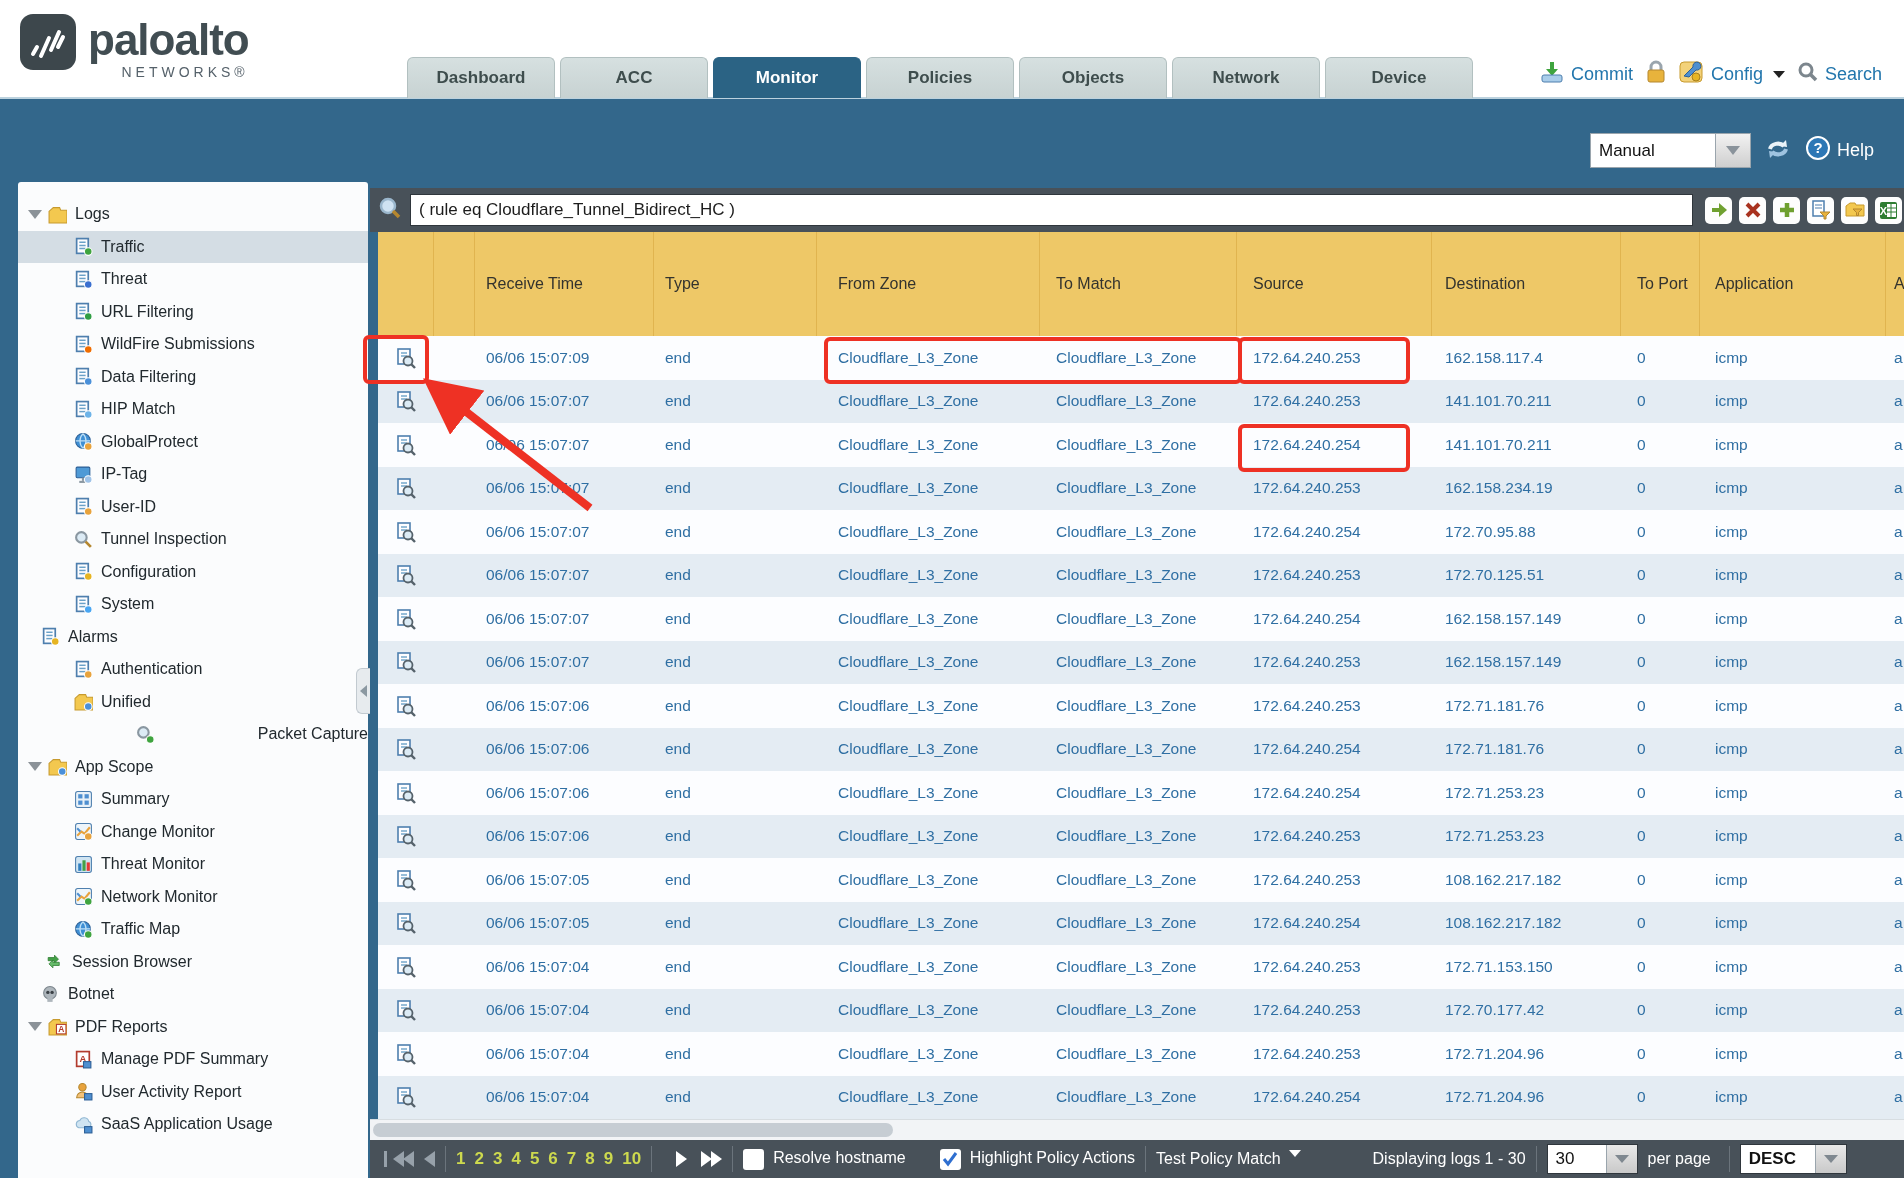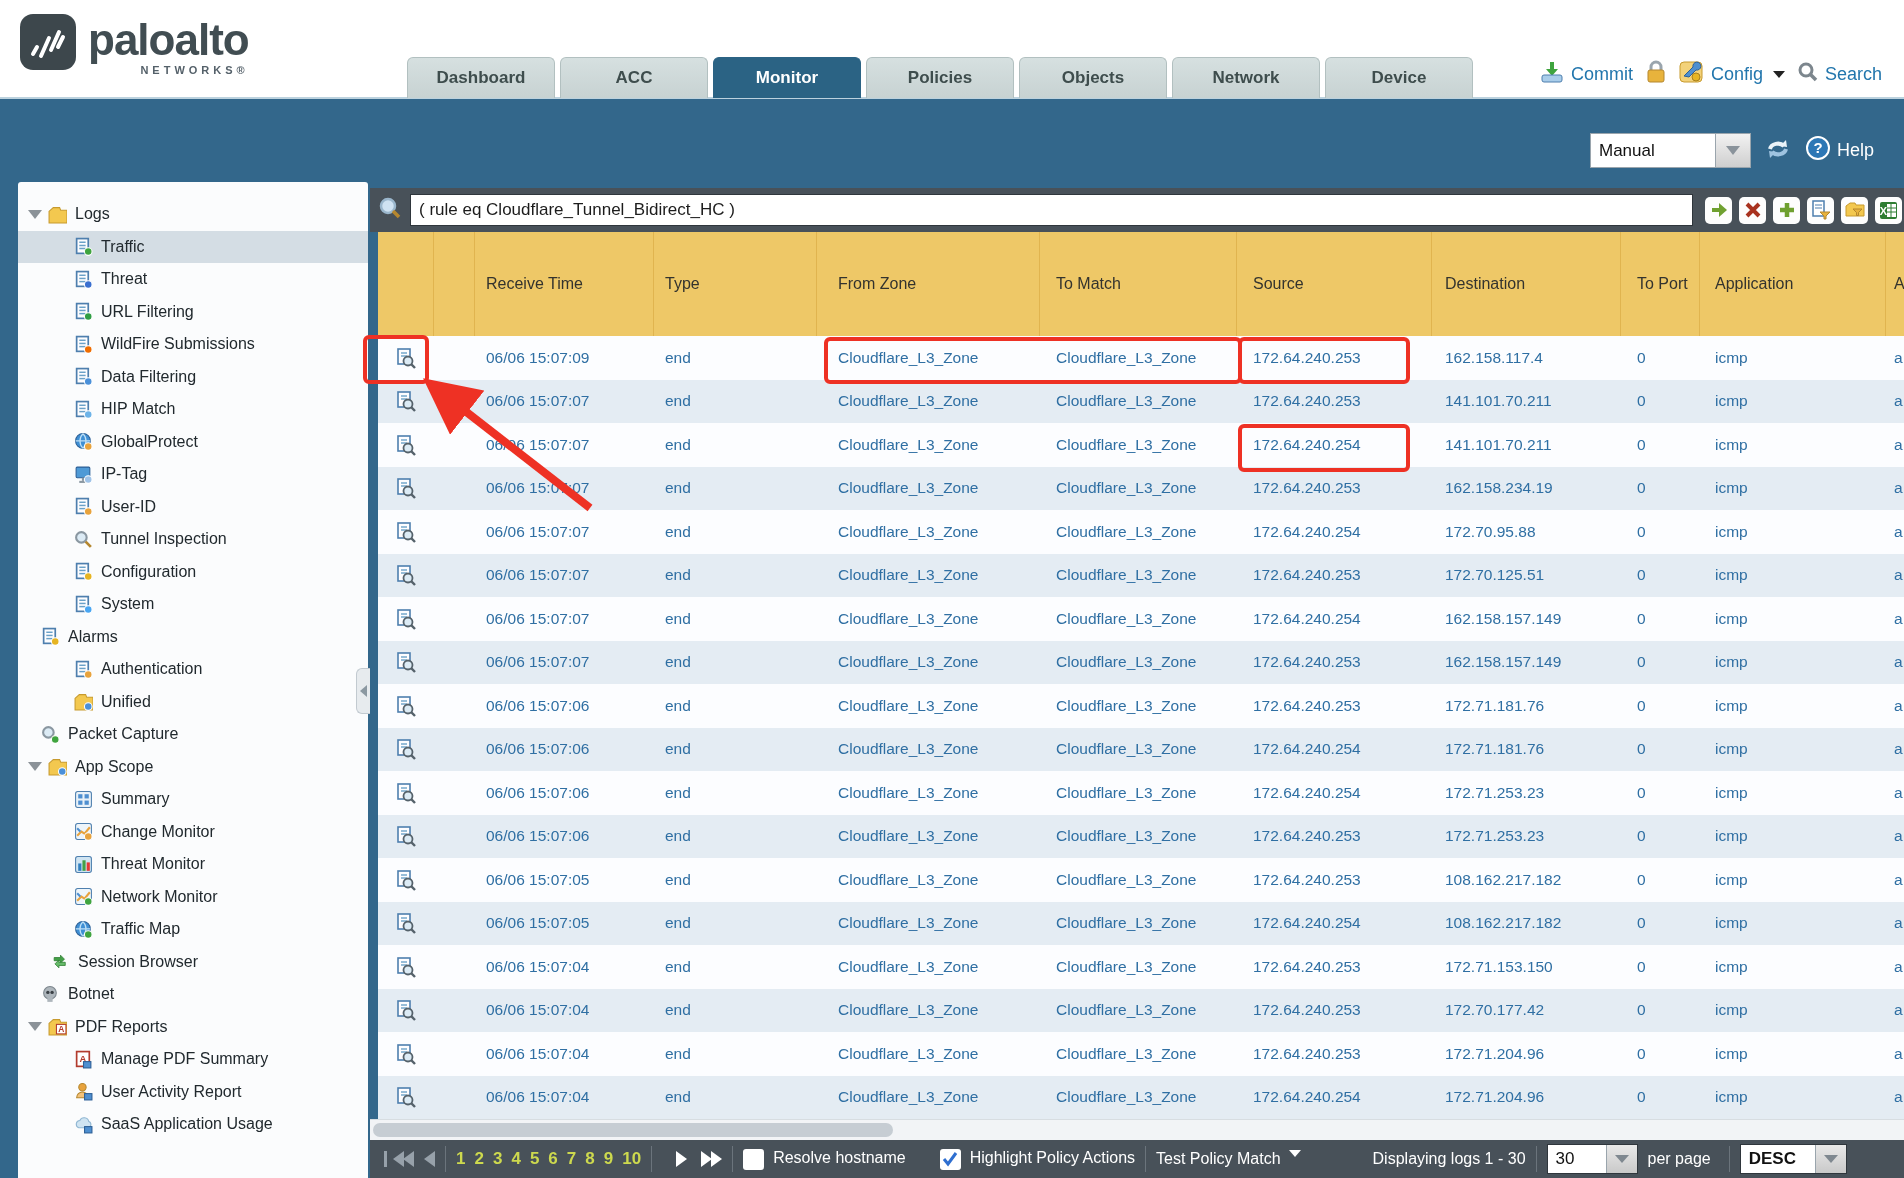--- a/index.html
+++ b/index.html
@@ -4,21 +4,21 @@
 <style>
   html,body{margin:0;padding:0;background:#33678b;font-family:"Liberation Sans",sans-serif;}
   .screen{position:relative;width:1904px;height:1178px;background:#33678b;overflow:hidden;}
 
   
   .topbar{position:absolute;left:0;top:0;width:1904px;height:97px;background:#ffffff;border-bottom:2px solid #bcd2de;}
   .logo{position:absolute;left:20px;top:14px;display:flex;align-items:flex-start;}
   .logo-mark{width:56px;height:56px;background:#3d474c;border-radius:13px;margin-right:12px;position:relative;overflow:hidden;}
   .logo-text{display:flex;flex-direction:column;align-items:flex-end;}
   .logo-word{font-size:44px;font-weight:bold;color:#414d52;letter-spacing:-1px;line-height:52px;}
-  .logo-sub{font-size:11px;color:#55616a;letter-spacing:4px;font-weight:bold;margin-top:-2px;}
+  .logo-sub{font-size:14px;color:#55616a;letter-spacing:4px;font-weight:normal;margin-top:-2px;}
 
   
   .tabs{position:absolute;left:407px;top:57px;display:flex;gap:5px;}
   .tab{width:146px;height:40px;display:flex;align-items:center;justify-content:center;
        background:linear-gradient(#d6e0e0,#c7d2d2);border:1px solid #b2c0c0;border-bottom:none;
        border-radius:6px 6px 0 0;font-size:17px;font-weight:bold;color:#3e4d4d;cursor:pointer;}
   .tab.active{background:#2b6384;border-color:#2b6384;color:#ffffff;}
 
   
   .toplinks{position:absolute;right:22px;top:60px;display:flex;align-items:center;gap:12px;font-size:18px;color:#2276ad;}
@@ -345,21 +345,21 @@
           <span>Authentication</span>
         </div>
         <div class="titem" style="padding-left: 33px;">
           <span class="noexp"></span>
           <span class="ticon"><svg width="19" height="19" viewBox="0 0 18 18">
               <path d="M1 6 l4 -3.5 h6 l1 2.5 h6 v12 h-17z" fill="#f3c84f" stroke="#c79a2e"></path>
               <circle cx="13.5" cy="13.8" r="3.6" fill="#4a90d9" stroke="#ffffff"></circle>
             </svg></span>
           <span>Unified</span>
         </div>
-        <div class="titem" style="padding-left: 0px;">
+        <div class="titem" style="padding-left: 0px; justify-content: space-between;">
           <span class="noexp"></span>
           <span class="ticon"><svg width="19" height="19" viewBox="0 0 18 18">
               <circle cx="7" cy="7" r="5" fill="#dcebf5" stroke="#8a97a1" stroke-width="2"></circle>
               <line x1="11" y1="11" x2="16" y2="16" stroke="#b5872f" stroke-width="2.6"></line>
               <circle cx="13.5" cy="13.8" r="3.6" fill="#3fa43f" stroke="#ffffff"></circle>
             </svg></span>
           <span>Packet Capture</span>
         </div>
         <div class="titem" style="padding-left: 0px;">
           <span class="exp"></span>
@@ -412,21 +412,21 @@
         </div>
         <div class="titem" style="padding-left: 33px;">
           <span class="noexp"></span>
           <span class="ticon"><svg width="19" height="19" viewBox="0 0 18 18">
               <circle cx="8.5" cy="8.5" r="7" fill="#3f8fd4" stroke="#2c5f96"></circle>
               <path d="M1.5 8.5 h14 M8.5 1.5 a10 10 0 0 1 0 14 M8.5 1.5 a10 10 0 0 0 0 14" fill="none" stroke="#bfe0f6" stroke-width="1.2"></path>
               <circle cx="13.5" cy="13.8" r="3.6" fill="#3fa43f" stroke="#ffffff"></circle>
             </svg></span>
           <span>Traffic Map</span>
         </div>
-        <div class="titem" style="padding-left: 10px;">
+        <div class="titem" style="padding-left: 4px;">
           <span class="noexp"></span>
           <span class="ticon"><svg width="19" height="19" viewBox="0 0 18 18">
               <path d="M2 6 h8 v-3 l5 5 -5 5 v-3 h-8z" fill="#43a047" stroke="#2e7d32" transform="scale(0.75) translate(2,1)"></path>
               <path d="M16 12 h-8 v-3 l-5 5 5 5 v-3 h8z" fill="#66bb6a" stroke="#2e7d32" transform="scale(0.75) translate(2,1)"></path>
             </svg></span>
           <span>Session Browser</span>
         </div>
         <div class="titem" style="padding-left: 0px;">
           <span class="noexp"></span>
           <span class="ticon"><svg width="19" height="19" viewBox="0 0 18 18">

